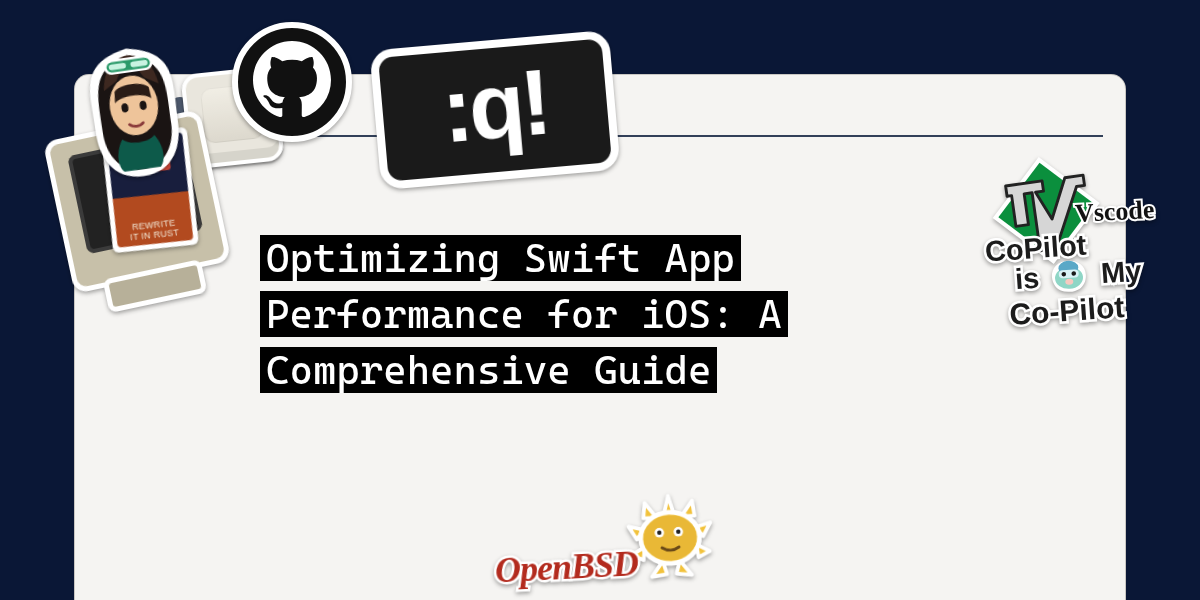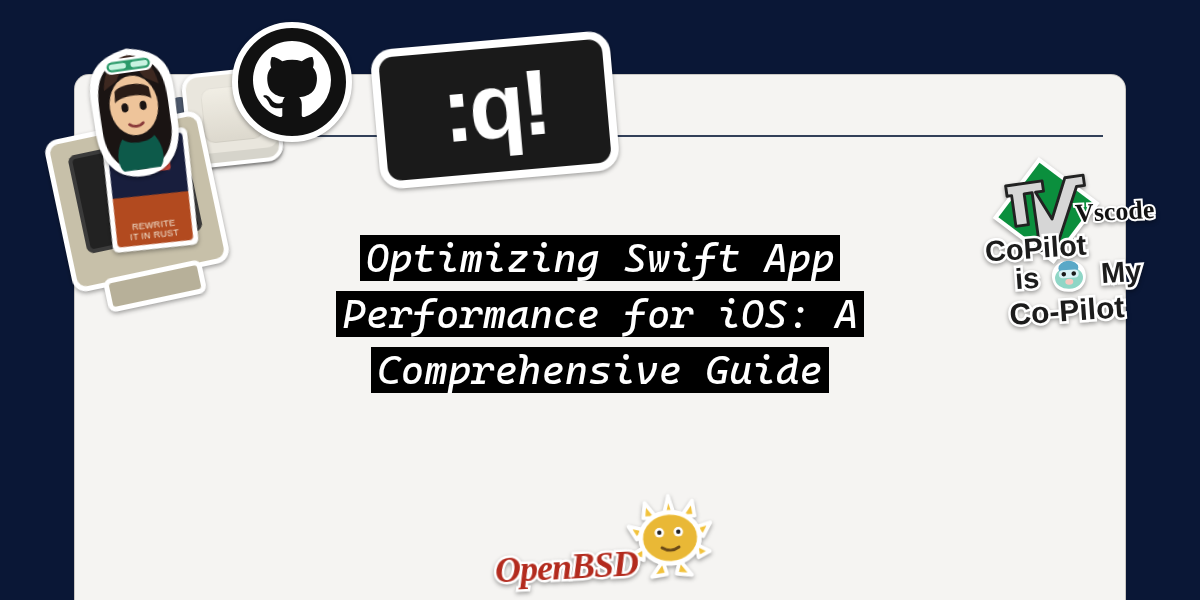--- a/index.html
+++ b/index.html
@@ -44,22 +44,20 @@
     right: 22px;
     top: 60px;
     height: 2px;
     background: #324059;
   }
   .title-wrap {
     position: absolute;
     left: 0;
     right: 0;
     top: 155px;
-    text-align: center;
-    font-style: italic;
   }
   .title {
     display: inline;
     font-family: ui-monospace, 'SF Mono', Menlo, Monaco, 'Cascadia Code', monospace;
     font-size: 40px;
     font-weight: 400;
     line-height: 1.4;
     color: #fff;
     background: #000;
     padding: 0 6px;

